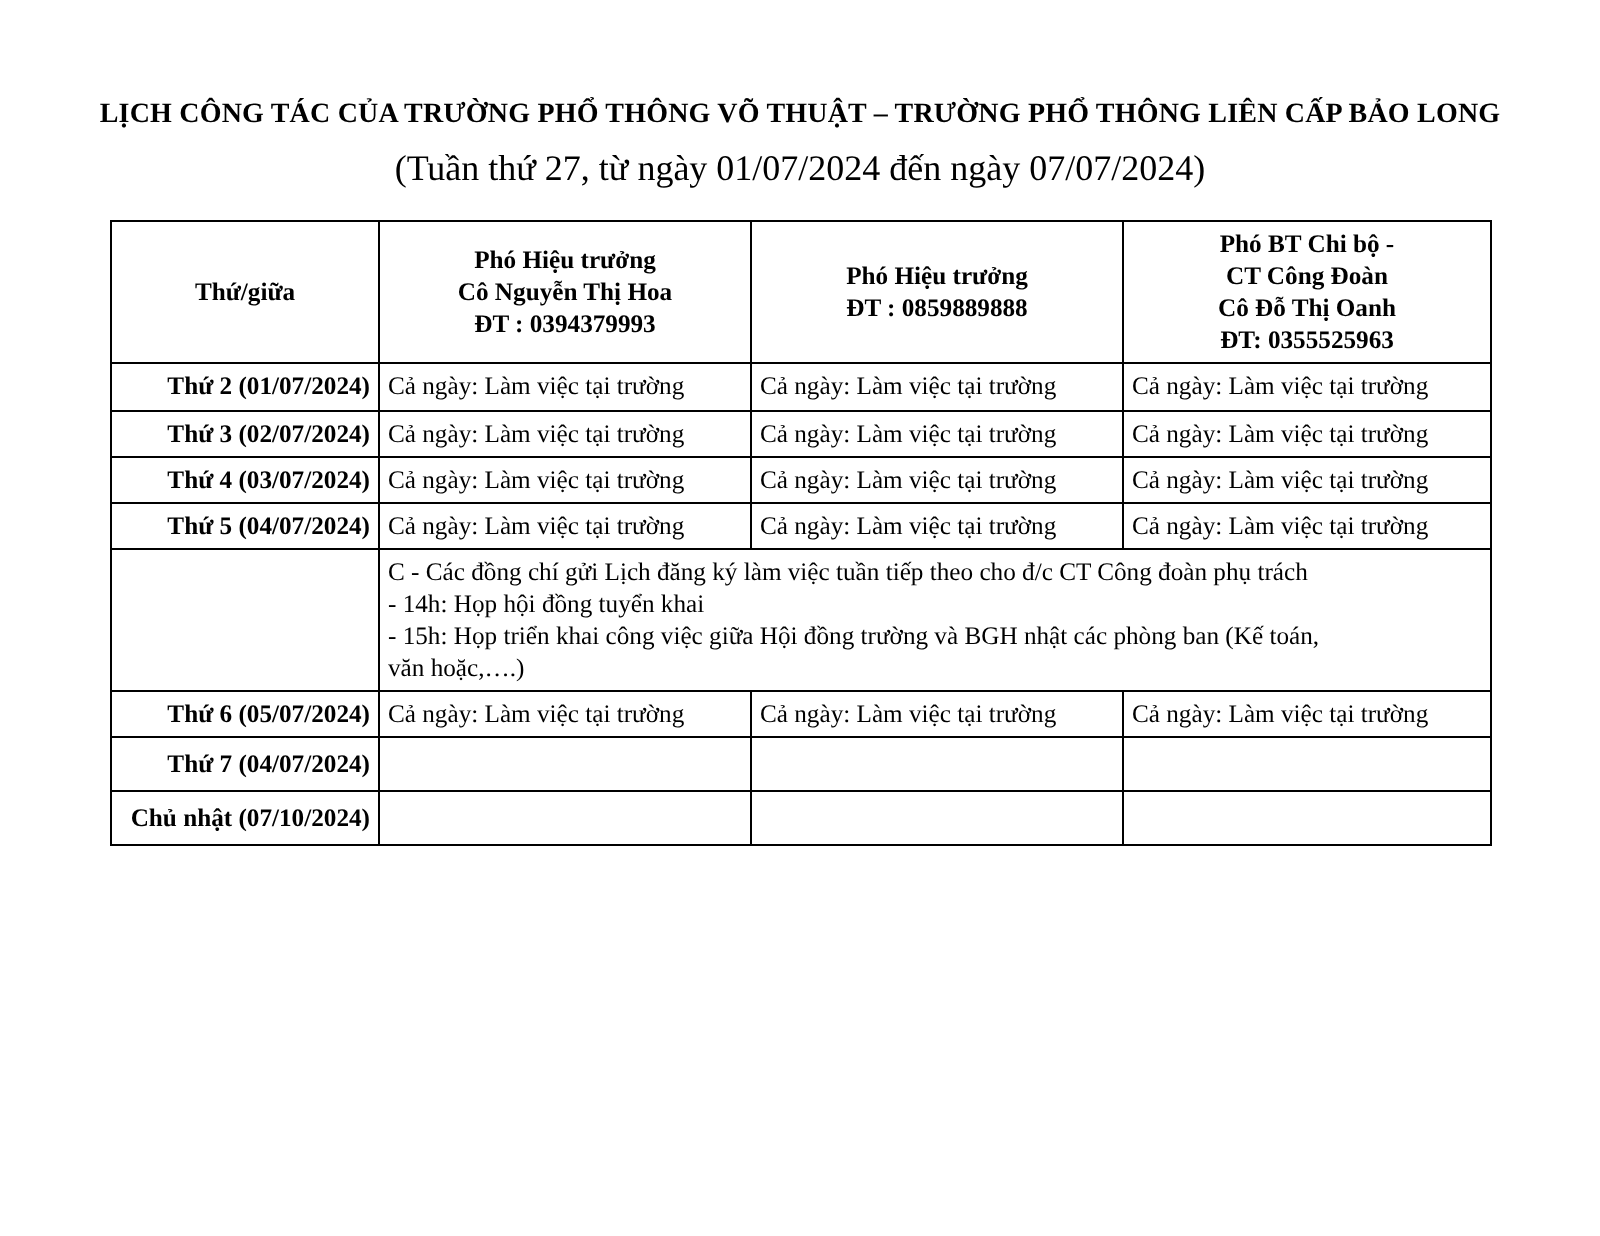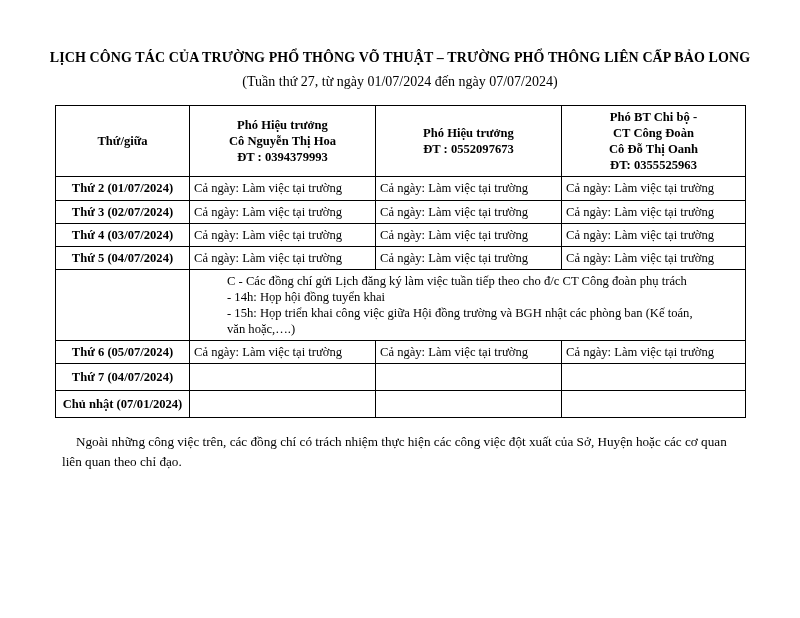--- a/index.html
+++ b/index.html
@@ -24,21 +24,21 @@
   .doc-title {
     text-align: center;
     font-weight: bold;
     font-size: 14px;
     letter-spacing: 0.1px;
     margin: 49px 34px 0 34px;
     line-height: 1.25;
   }
   .doc-subtitle {
     text-align: center;
-    font-size: 14px;
+    font-size: 18px;
     margin: 6px 34px 0 34px;
     line-height: 1.25;
   }
   .table-wrap {
     margin: 15px 55px 0 55px;
   }
   table.schedule {
     width: 690px;
     border-collapse: collapse;
     table-layout: fixed;
@@ -59,38 +59,38 @@
   thead th {
     text-align: center;
     font-weight: bold;
     font-size: 12.8px;
     padding: 7px 4px;
     line-height: 1.33;
   }
   thead th .ln { display: block; }
 
   td.day-cell {
-    text-align: center;
+    text-align: right;
     font-weight: bold;
     font-size: 12.6px;
     white-space: nowrap;
   }
   td.task-cell {
     text-align: left;
     padding-left: 6px;
   }
   td.empty-cell {
     height: 20px;
   }
   td.note-cell {
     text-align: left;
     padding: 4px 6px 5px 6px;
     line-height: 1.35;
   }
-  td.note-cell .ln { display: block; margin-left: 33px; }
+  td.note-cell .ln { display: block; }
   td.blank-day {
     border: 1px solid #000000;
   }
   .footer-note {
     margin: 14px 62px 0 62px;
     font-size: 13.2px;
     line-height: 1.45;
     text-align: left;
     text-indent: 14px;
   }
@@ -114,21 +114,21 @@
       <thead>
         <tr>
           <th>Thứ/giữa</th>
           <th>
             <span class="ln">Phó Hiệu trưởng</span>
             <span class="ln">Cô Nguyễn Thị Hoa</span>
             <span class="ln">ĐT : 0394379993</span>
           </th>
           <th>
             <span class="ln">Phó Hiệu trưởng</span>
-            <span class="ln">ĐT : 0552097673</span>
+            <span class="ln">ĐT : 0859889888</span>
           </th>
           <th>
             <span class="ln">Phó BT Chi bộ -</span>
             <span class="ln">CT Công Đoàn</span>
             <span class="ln">Cô Đỗ Thị Oanh</span>
             <span class="ln">ĐT: 0355525963</span>
           </th>
         </tr>
       </thead>
       <tbody>
@@ -171,24 +171,23 @@
           <td class="task-cell">Cả ngày: Làm việc tại trường</td>
           <td class="task-cell">Cả ngày: Làm việc tại trường</td>
         </tr>
         <tr>
           <td class="day-cell">Thứ 7 (04/07/2024)</td>
           <td class="task-cell empty-cell"></td>
           <td class="task-cell empty-cell"></td>
           <td class="task-cell empty-cell"></td>
         </tr>
         <tr>
-          <td class="day-cell">Chủ nhật (07/01/2024)</td>
+          <td class="day-cell">Chủ nhật (07/10/2024)</td>
           <td class="task-cell empty-cell"></td>
           <td class="task-cell empty-cell"></td>
           <td class="task-cell empty-cell"></td>
         </tr>
       </tbody>
     </table>
   </div>
 
-  <div class="footer-note">Ngoài những công việc trên, các đồng chí có trách nhiệm thực hiện các công việc đột xuất của Sở, Huyện hoặc các cơ quan liên quan theo chỉ đạo.</div>
 
 </div>
 
 </body></html>

